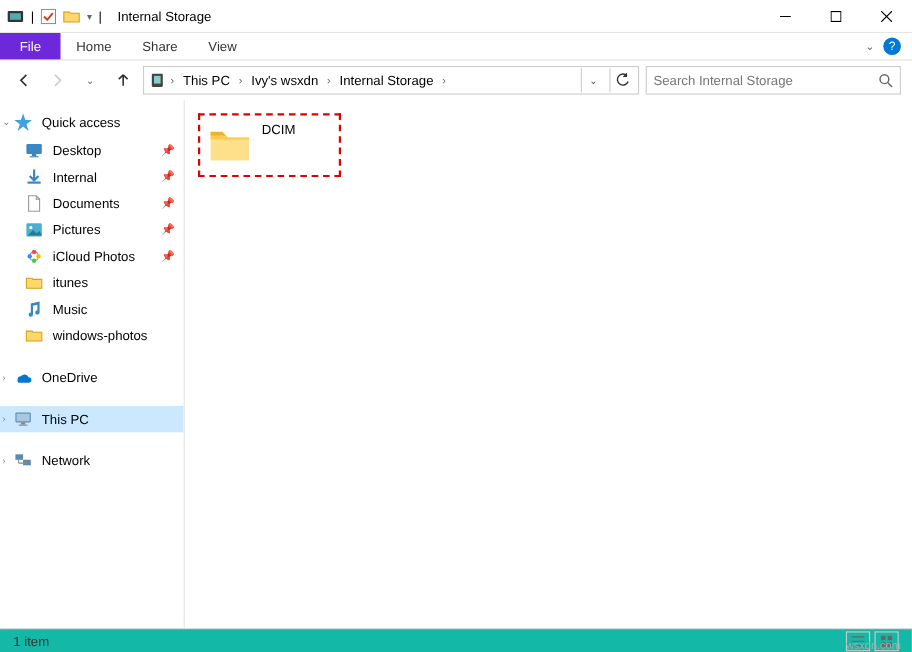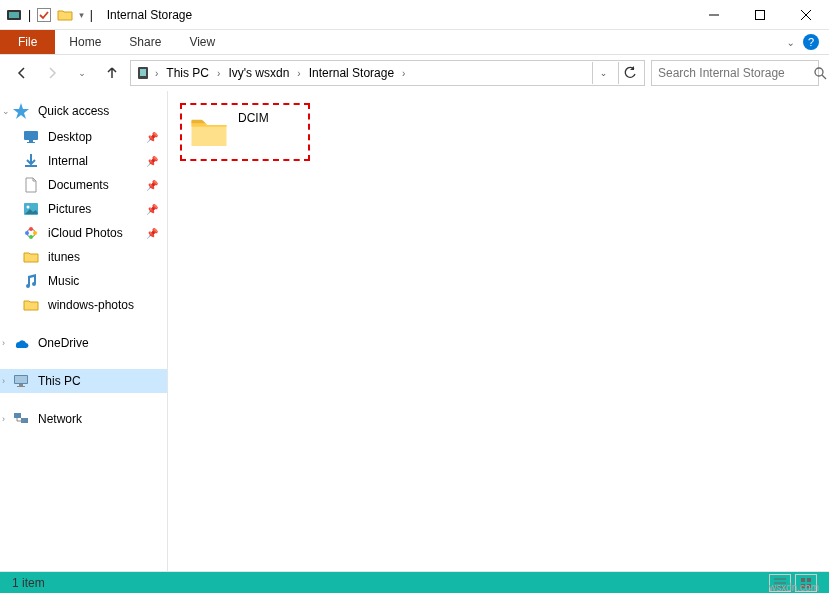--- a/index.html
+++ b/index.html
@@ -8,34 +8,34 @@
     
     .titlebar { height: 30px; display: flex; align-items: center; background: #fff; border-bottom: 1px solid #e5e5e5; }
     .titlebar-left { display: flex; align-items: center; gap: 6px; padding-left: 6px; }
     .app-icon { width: 16px; height: 16px; }
     .title-text { margin-left: 8px; }
     .titlebar-controls { margin-left: auto; display: flex; }
     .win-btn { width: 46px; height: 30px; display: flex; align-items: center; justify-content: center; }
     
     
     .ribbon { height: 25px; display: flex; align-items: stretch; border-bottom: 1px solid #e1e1e1; }
-    .file-tab { background: #c2410c; color: #fff; padding: 0 18px; display: flex; align-items: center; }
+    .file-tab { background: #6d28d9; color: #fff; padding: 0 18px; display: flex; align-items: center; }
     .ribbon-tab { padding: 0 14px; display: flex; align-items: center; color: #333; }
     .ribbon-right { margin-left: auto; display: flex; align-items: center; gap: 8px; padding-right: 10px; }
     .help-icon { width: 16px; height: 16px; border-radius: 50%; background: #0078d7; color: #fff; display: flex; align-items: center; justify-content: center; font-size: 11px; }
     
     
     .navbar { height: 36px; display: flex; align-items: center; padding: 4px 10px; gap: 6px; }
     .nav-arrow { width: 24px; height: 24px; display: flex; align-items: center; justify-content: center; color: #555; }
     .nav-arrow.disabled { color: #ccc; }
     .addressbar { flex: 1; height: 26px; border: 1px solid #ccc; display: flex; align-items: center; padding: 0 4px; gap: 4px; }
     .crumb { display: flex; align-items: center; gap: 4px; padding: 2px 4px; }
     .crumb-sep { color: #666; font-size: 10px; }
     .addr-btn { width: 22px; height: 22px; display: flex; align-items: center; justify-content: center; color: #555; border-left: 1px solid #ccc; }
-    .searchbox { width: 168px; height: 26px; border: 1px solid #ccc; display: flex; align-items: center; padding: 0 6px; }
+    .searchbox { width: 232px; height: 26px; border: 1px solid #ccc; display: flex; align-items: center; padding: 0 6px; }
     .searchbox input { border: none; outline: none; flex: 1; color: #888; background: transparent; }
     
     
     .main { display: flex; height: calc(100% - 30px - 25px - 36px - 22px); }
     
     
     .sidebar { width: 168px; border-right: 1px solid #e5e5e5; padding: 8px 0; overflow-y: auto; }
     .side-group { margin-bottom: 14px; }
     .side-item { display: flex; align-items: center; padding: 3px 8px 3px 22px; gap: 8px; cursor: default; position: relative; }
     .side-item.header { padding-left: 12px; margin-bottom: 2px; }

